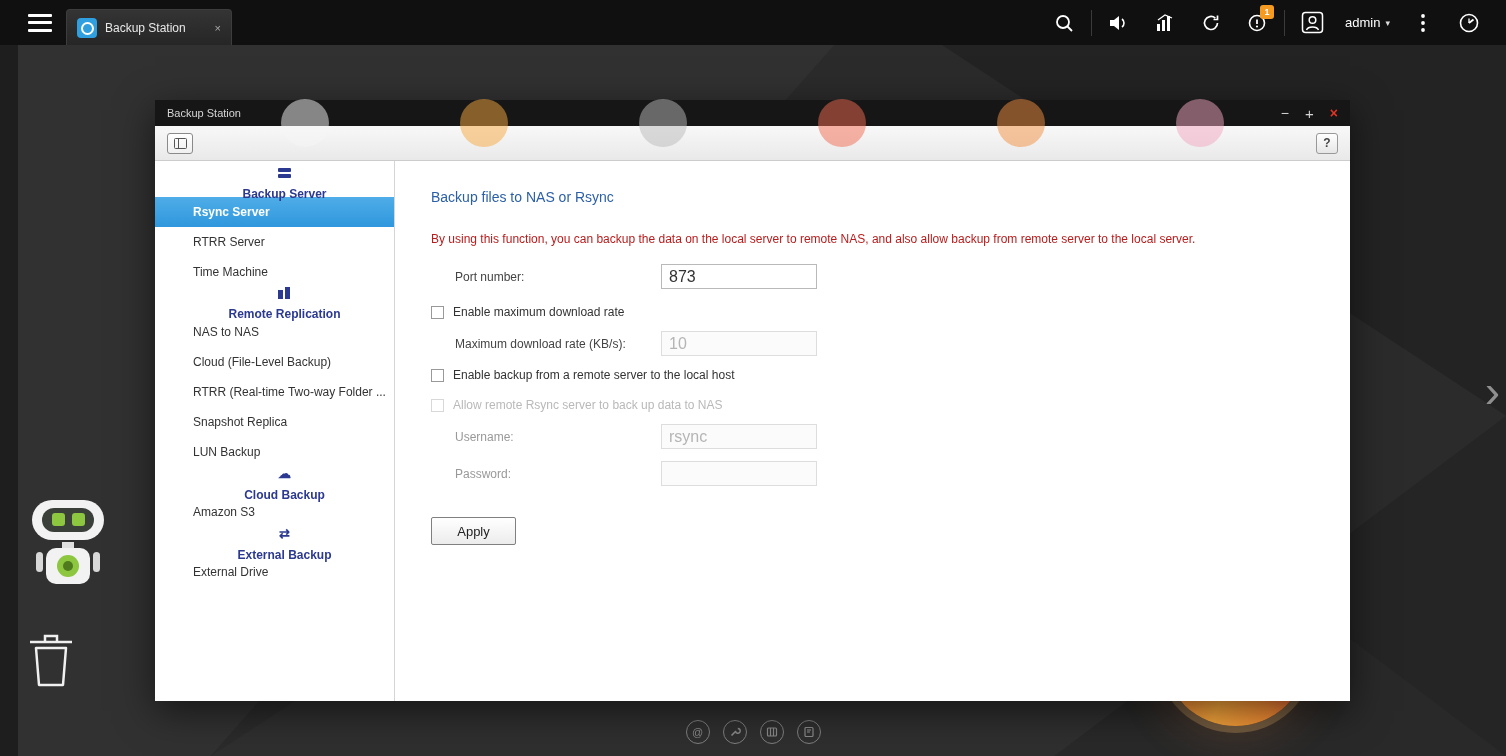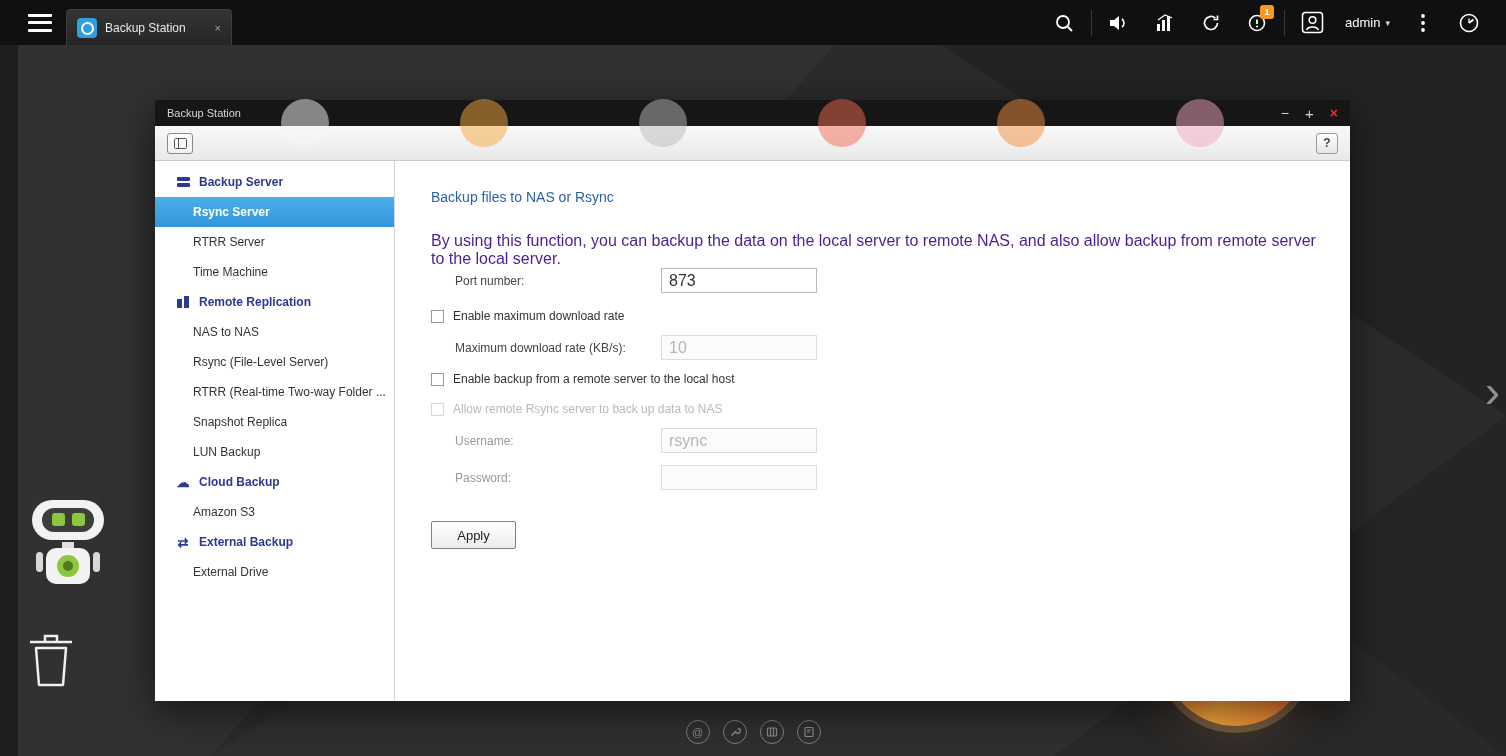--- a/index.html
+++ b/index.html
@@ -42,28 +42,28 @@
   .ctrl { color:#d6d6d6; font-size:14px; line-height:1; cursor:pointer; }
   .ctrl.max { font-size:15px; }
   .ctrl.close { color:#e03427; font-weight:bold; font-size:14px; }
   .toolbar { height:35px; background:linear-gradient(#f8f8f8,#e9e9e9); border-bottom:1px solid #ccc; display:flex; align-items:center; padding:0 12px; flex:0 0 auto; }
   .tool-btn { width:26px; height:21px; border:1px solid #8a8a8a; border-radius:3px; background:linear-gradient(#fff,#f0f0f0); display:flex; align-items:center; justify-content:center; cursor:pointer; }
   .help-btn { margin-left:auto; width:22px; height:21px; border:1px solid #999; border-radius:3px; background:linear-gradient(#fff,#e6e6e6); color:#444; font-size:12px; font-weight:bold; display:flex; align-items:center; justify-content:center; cursor:pointer; }
 
   .win-body { flex:1; display:flex; min-height:0; }
   .sidebar { width:240px; flex:0 0 auto; border-right:1px solid #d5d5d5; background:#fff; padding-top:6px; overflow:hidden; }
   .side-item { height:30px; display:flex; align-items:center; font-size:12px; color:#333; padding-left:38px; cursor:pointer; white-space:nowrap; }
-  .side-item.header { padding-left:20px; color:#2b3990; font-weight:bold; gap:8px; }
+  .side-item.header { padding-left:20px; color:#2b3990; font-weight:bold; gap:8px;flex-direction:column; }
   .side-item.selected { background:linear-gradient(#4fadе8,#2f97dd); background:linear-gradient(#4fade8,#2f97dd); color:#fff; font-weight:bold; }
   .s-icon { width:16px; display:flex; justify-content:center; align-items:center; flex:0 0 auto; }
   .s-icon-txt { color:#2b3990; font-size:13px; line-height:1; }
 
   .content { flex:1; padding:28px 20px 0 36px; overflow:hidden; }
   .page-title { font-size:14px; color:#2b5fa8; font-weight:normal; margin-bottom:27px; }
-  .desc { font-size:16px; color:#4c1d95; }
+  .desc { font-size:12px; color:#b91c1c; margin-bottom:18px; }
   .form-row { display:flex; align-items:center; margin-bottom:12px; }
   .lbl { width:230px; padding-left:24px; font-size:12px; color:#444; flex:0 0 auto; }
   .lbl.gray { color:#999; }
   .txt { width:156px; height:25px; border:1px solid #b9b9b9; background:#fff; font-size:16px; padding:0 7px; color:#333; font-family:"Liberation Sans", sans-serif; }
   .txt:disabled { background:#fbfbfb; border-color:#ddd; color:#b5b5b5; }
   .cb-row { display:flex; align-items:center; gap:9px; font-size:12px; color:#333; margin:16px 0 12px 0; cursor:pointer; }
   .cb-row.dis { color:#b9b9b9; cursor:default; }
   .cb { width:13px; height:13px; border:1px solid #999; background:#fff; flex:0 0 auto; }
   .cb-row.dis .cb { border-color:#d8d8d8; }
   .apply-btn { margin-top:19px; width:85px; height:28px; border:1px solid #808080; border-radius:2px; background:linear-gradient(#fff,#ececec); font-size:13px; color:#222; cursor:pointer; font-family:"Liberation Sans", sans-serif; }
@@ -224,21 +224,21 @@
                 <rect x="0" y="3" width="5" height="9" fill="#2b3990"></rect>
                 <rect x="7" y="0" width="5" height="12" fill="#2b3990"></rect>
               </svg>
             </span>
           <span>Remote Replication</span>
         </div>
         <div class="side-item">
           <span>NAS to NAS</span>
         </div>
         <div class="side-item">
-          <span>Rsync (File-Level Server)</span>
+          <span>Cloud (File-Level Backup)</span>
         </div>
         <div class="side-item">
           <span>RTRR (Real-time Two-way Folder ...</span>
         </div>
         <div class="side-item">
           <span>Snapshot Replica</span>
         </div>
         <div class="side-item">
           <span>LUN Backup</span>
         </div>

